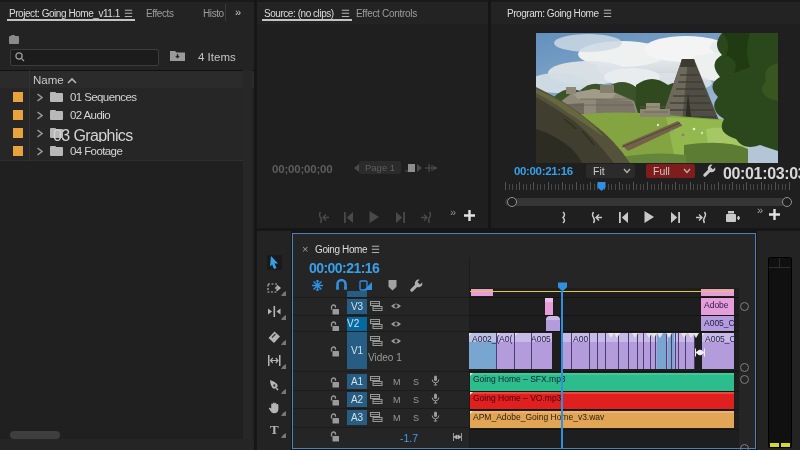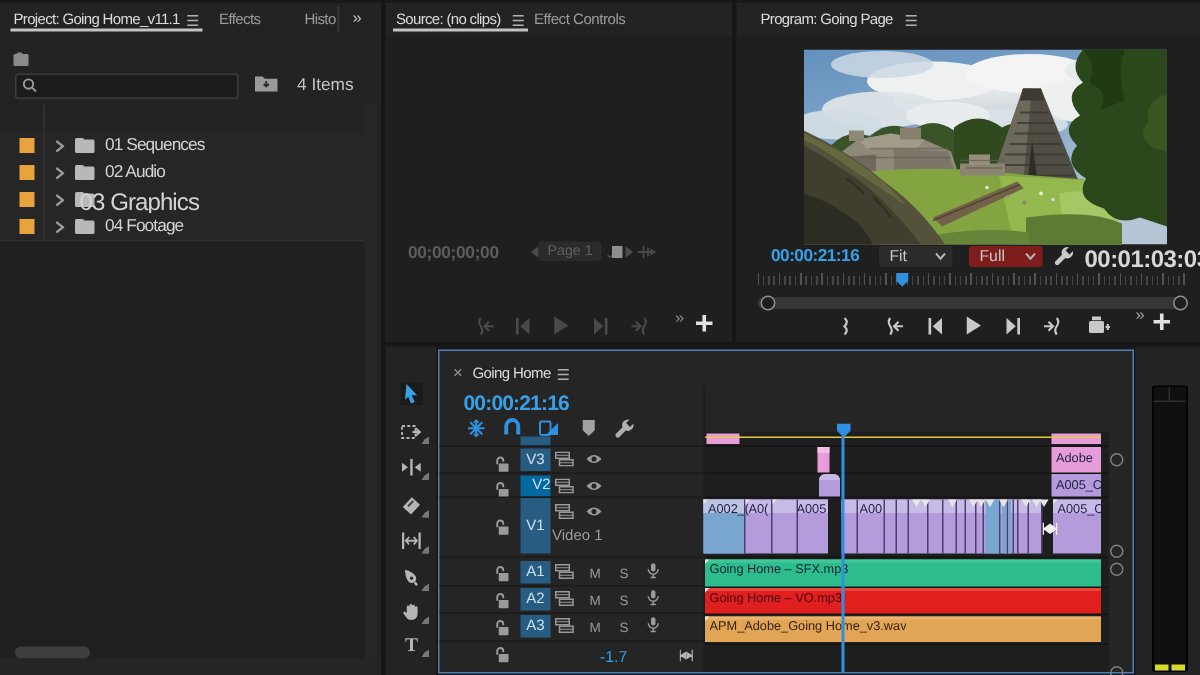--- a/index.html
+++ b/index.html
@@ -27,20 +27,26 @@
   <svg class="a" style="left:14px;top:51px" width="12" height="12" viewBox="0 0 12 12">
       <circle cx="5" cy="5" r="3.1" fill="none" stroke="#9a9a9a" stroke-width="1.3"></circle>
       <line x1="7.4" y1="7.4" x2="10" y2="10" stroke="#9a9a9a" stroke-width="1.3"></line>
     </svg>
   <svg class="a" style="left:169px;top:48px" width="17" height="14" viewBox="0 0 17 14">
       <path d="M1 3 h5 l1.5 1.5 H16 V13 H1 Z" fill="#9a9a9a"></path>
       <path d="M8.5 6 v3.4 M6.8 8 l1.7 1.7 L10.2 8" stroke="#2a2a2a" stroke-width="1.2" fill="none"></path>
     </svg>
   <div class="a" style="left:198px;top:51px;font-size:11.5px;color:#c4c4c4">4 Items</div>
 
+  <div class="a" style="left:0;top:70px;width:254px;height:18px;background:#2b2b2b;border-top:1px solid #111;border-bottom:1px solid #1c1c1c">
+    <div class="a" style="left:33px;top:2.5px;font-size:11.5px;color:#c9c9c9">Name</div>
+    <svg class="a" style="left:66px;top:6px" width="12" height="8" viewBox="0 0 12 8">
+        <path d="M2 6 L6 2 L10 6" fill="none" stroke="#b5b5b5" stroke-width="1.6"></path>
+      </svg>
+  </div>
 
   <div id="rows" class="a" style="left:0;top:88px;width:254px">
       <div style="position:absolute;left:0;top:0px;width:243px;height:18px;background:#262626;border-bottom:1px solid #303030">
         <div style="position:absolute;left:13px;top:3.5px;width:10px;height:10px;background:#e8a33c"></div>
         <svg style="position:absolute;left:36px;top:5px" width="7" height="9" viewBox="0 0 7 9">
           <path d="M1.5 1 L6 4.5 L1.5 8" fill="none" stroke="#9a9a9a" stroke-width="1.5"></path>
         </svg>
         <div style="position:absolute;left:50px;top:5px;width:13px;height:9px;background:#b8b8b8;border-radius:1px"></div>
         <div style="position:absolute;left:50px;top:3.5px;width:6px;height:2px;background:#b8b8b8;border-radius:1px"></div>
         <div style="position:absolute;left:70px;top:3px;font-size:11.5px;letter-spacing:-0.6px;color:#d4d4d4">01 Sequences</div>
@@ -129,21 +135,21 @@
       <path d="M1 6.5 H7 M4 3.5 L7 6.5 L4 9.5" fill="none" stroke="#494949" stroke-width="1.4"></path>
     </svg>
   <div class="a" style="left:193px;top:206px;font-size:11px;color:#909090;letter-spacing:-2px">»</div>
   <svg class="a" style="left:206px;top:209px" width="13" height="13" viewBox="0 0 13 13">
       <path d="M6.5 1 V12 M1 6.5 H12" stroke="#e2e2e2" stroke-width="2.4"></path>
     </svg>
 </div>
 
 <div class="a" style="left:491px;top:0;width:309px;height:228px;background:#232323">
   <div class="a" style="left:0;top:0;width:309px;height:2px;background:#191919"></div>
-  <div class="a" style="left:16px;top:8px;font-size:10px;letter-spacing:-0.45px;color:#dcdcdc">Program: Going Page</div>
+  <div class="a" style="left:16px;top:8px;font-size:10px;letter-spacing:-0.45px;color:#dcdcdc">Program: Going Home</div>
   <div class="a" style="left:112px;top:8px;font-size:10px;color:#b0b0b0">☰</div>
   <div class="a" style="left:0px;top:24px;width:309px;height:204px;background:#1f1f1f"></div>
   
   <svg class="a" style="left:45px;top:33px" width="242" height="130" viewBox="0 0 242 130">
     <defs>
       <linearGradient id="sky" x1="0" y1="0" x2="0.4" y2="1">
         <stop offset="0" stop-color="#6290bd"></stop>
           <stop offset="0.5" stop-color="#87a9cc"></stop>
           <stop offset="1" stop-color="#b4c5d6"></stop>
       </linearGradient>
@@ -378,21 +384,21 @@
       </svg>
       <svg style="position:absolute;left:97px;top:68px" width="12" height="8" viewBox="0 0 12 8">
         <path d="M1 4 Q6 -1.2 11 4 Q6 9.2 1 4 Z" fill="#9a9a9a"></path>
         <circle cx="6" cy="4" r="1.7" fill="#232323"></circle>
       </svg>
       <div style="position:absolute;left:0;top:63px;width:176px;height:1px;background:#1b1b1b"></div>
       <svg style="position:absolute;left:37px;top:87px" width="11" height="11" viewBox="0 0 11 11">
         <rect x="2.5" y="5" width="6.5" height="5.5" rx="0.5" fill="#9a9a9a"></rect>
         <path d="M1.5 5.5 V3 a2 2 0 0 1 4 0 v0.8" fill="none" stroke="#9a9a9a" stroke-width="1.3"></path>
       </svg>
-      <div style="position:absolute;left:54px;top:82.5px;width:20px;height:14px;background:#0369a1;color:#cfe0ec;font-size:10px;text-align:right;line-height:14px">V2</div>
+      <div style="position:absolute;left:54px;top:82.5px;width:20px;height:14px;background:#0369a1;color:#cfe0ec;font-size:10px;text-align:left;line-height:14px">V2</div>
       <svg style="position:absolute;left:77px;top:85px" width="13" height="10" viewBox="0 0 13 10">
         <rect x="0.5" y="0.5" width="9" height="4" fill="none" stroke="#9a9a9a" stroke-width="1"></rect>
         <rect x="3" y="5.5" width="9" height="4" fill="none" stroke="#9a9a9a" stroke-width="1"></rect>
         <path d="M0.5 2.5 h9 M3 7.5 h9" stroke="#9a9a9a" stroke-width="0.8"></path>
       </svg>
       <svg style="position:absolute;left:97px;top:86px" width="12" height="8" viewBox="0 0 12 8">
         <path d="M1 4 Q6 -1.2 11 4 Q6 9.2 1 4 Z" fill="#9a9a9a"></path>
         <circle cx="6" cy="4" r="1.7" fill="#232323"></circle>
       </svg>
       <div style="position:absolute;left:0;top:81px;width:176px;height:1px;background:#1b1b1b"></div>

